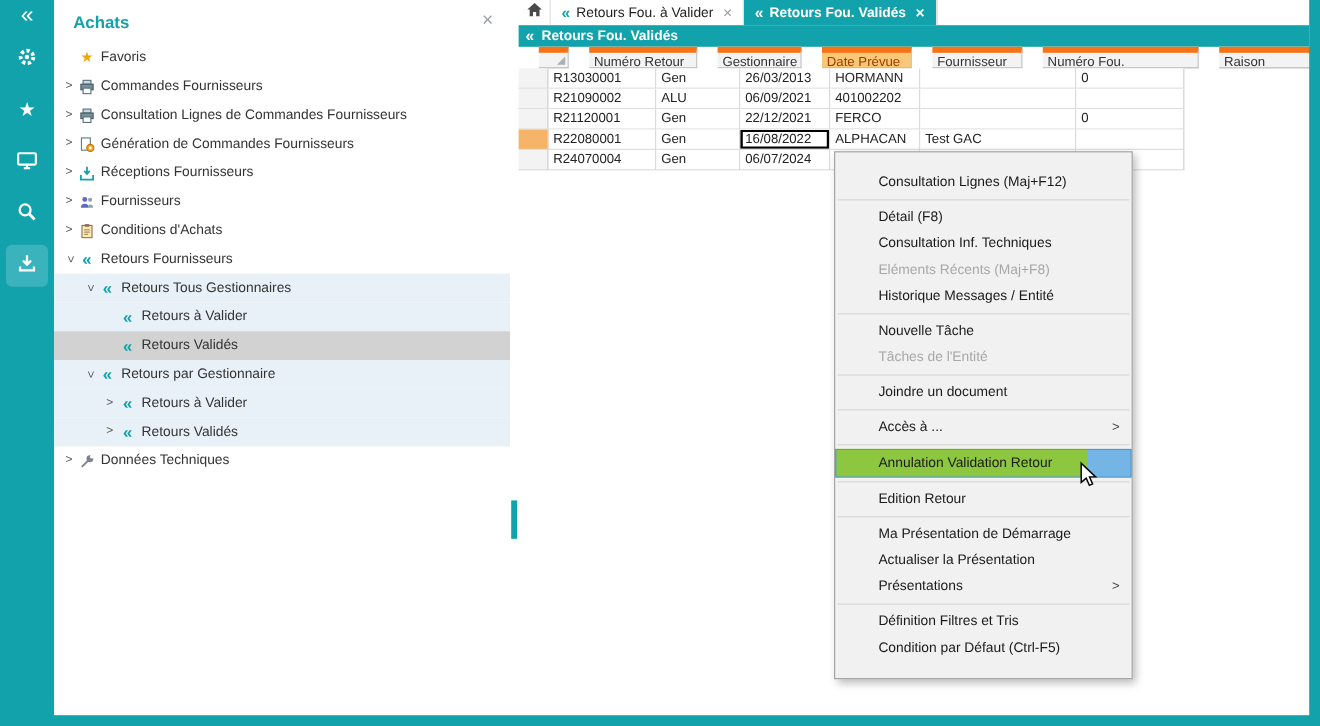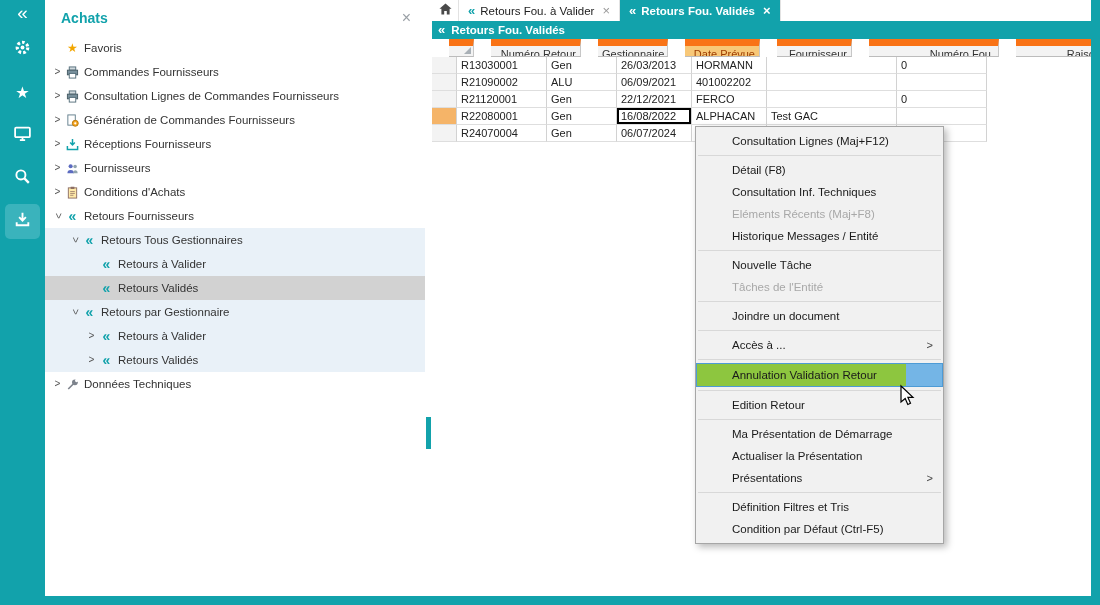--- a/index.html
+++ b/index.html
@@ -48,34 +48,34 @@
   .tab.active .tab-close { color:#fff; }
   .view-header { height:18px; background:#12a2ab; display:flex; align-items:center; padding-left:6px; color:#fff; font-size:11.5px; font-weight:bold; }
   .view-header .ret-glyph { color:#fff; font-size:13px; margin-right:6px; }
 
   
   .grid { position:absolute; left:0; top:39px; }
   .grow { display:flex; height:17px; }
   .grow.ghead { height:18px; }
   .gcell { border-right:1px solid #d2d2d2; border-bottom:1px solid #dedede; font-size:11px; color:#222;
            padding:1px 4px; white-space:nowrap; overflow:hidden; background:#fff; line-height:14px; }
-  .ghead .gcell { background:#f3f3f3; text-align:right; color:#333; border-right:1px solid #c7c7c7;
-                  border-bottom:1px solid #bcbcbc; border-top:7px solid #f97316; line-height:15px;margin-left:17px; }
+  .ghead .gcell { background:#f3f3f3; text-align:left; color:#333; border-right:1px solid #c7c7c7;
+                  border-bottom:1px solid #bcbcbc; border-top:5px solid #f97316; line-height:15px;margin-left:17px; }
   .csel { width:25px; flex:0 0 25px; background:#f3f3f3; position:relative; }
   .c1 { width:90px; flex:0 0 90px; } .c2 { width:70px; flex:0 0 70px; } .c3 { width:75px; flex:0 0 75px; }
   .c4 { width:75px; flex:0 0 75px; } .c5 { width:130px; flex:0 0 130px; } .c6 { width:90px; flex:0 0 90px; }
   .ghead .sorted { background:#f8c878; color:#9c3c00; }
   .gcell.marker { background:#f5b468; }
   .gcell.selected-cell { box-shadow:inset 0 0 0 2px #000; }
   .sel-tri { position:absolute; right:2px; bottom:2px; width:0; height:0;
              border-left:7px solid transparent; border-bottom:7px solid #a9b0b6; }
 
   
   .context-menu { position:absolute; left:695px; top:126px; width:249px; background:#f1f1f1;
-                  border:1px solid #a6a6a6; box-shadow:3px 3px 7px rgba(0,0,0,0.28); padding:3px 0; z-index:40; }
+                  border:1px solid #a6a6a6; box-shadow:3px 3px 7px rgba(0,0,0,0.28); padding:14px 0; z-index:40; }
   .menu-item { height:22px; line-height:22px; padding-left:36px; font-size:11.5px; color:#1a1a1a; position:relative; white-space:nowrap; }
   .menu-item.disabled { color:#a8a8a8; }
   .menu-item .submenu-arrow { position:absolute; right:10px; top:0; color:#444; font-size:11px; }
   .menu-sep { height:1px; background:#d8d8d8; margin:3px 2px; }
   .menu-item.highlighted { height:24px; line-height:24px;
       background:linear-gradient(to right,#8dc63f 0,#8dc63f 210px,#74b5e6 210px,#74b5e6 100%);
       box-shadow:inset 0 0 0 1px #4d9bd6; }
 
   
   .rscroll { position:absolute; left:1091px; top:0; width:9px; height:605px; background:#12a2ab; z-index:20; }

